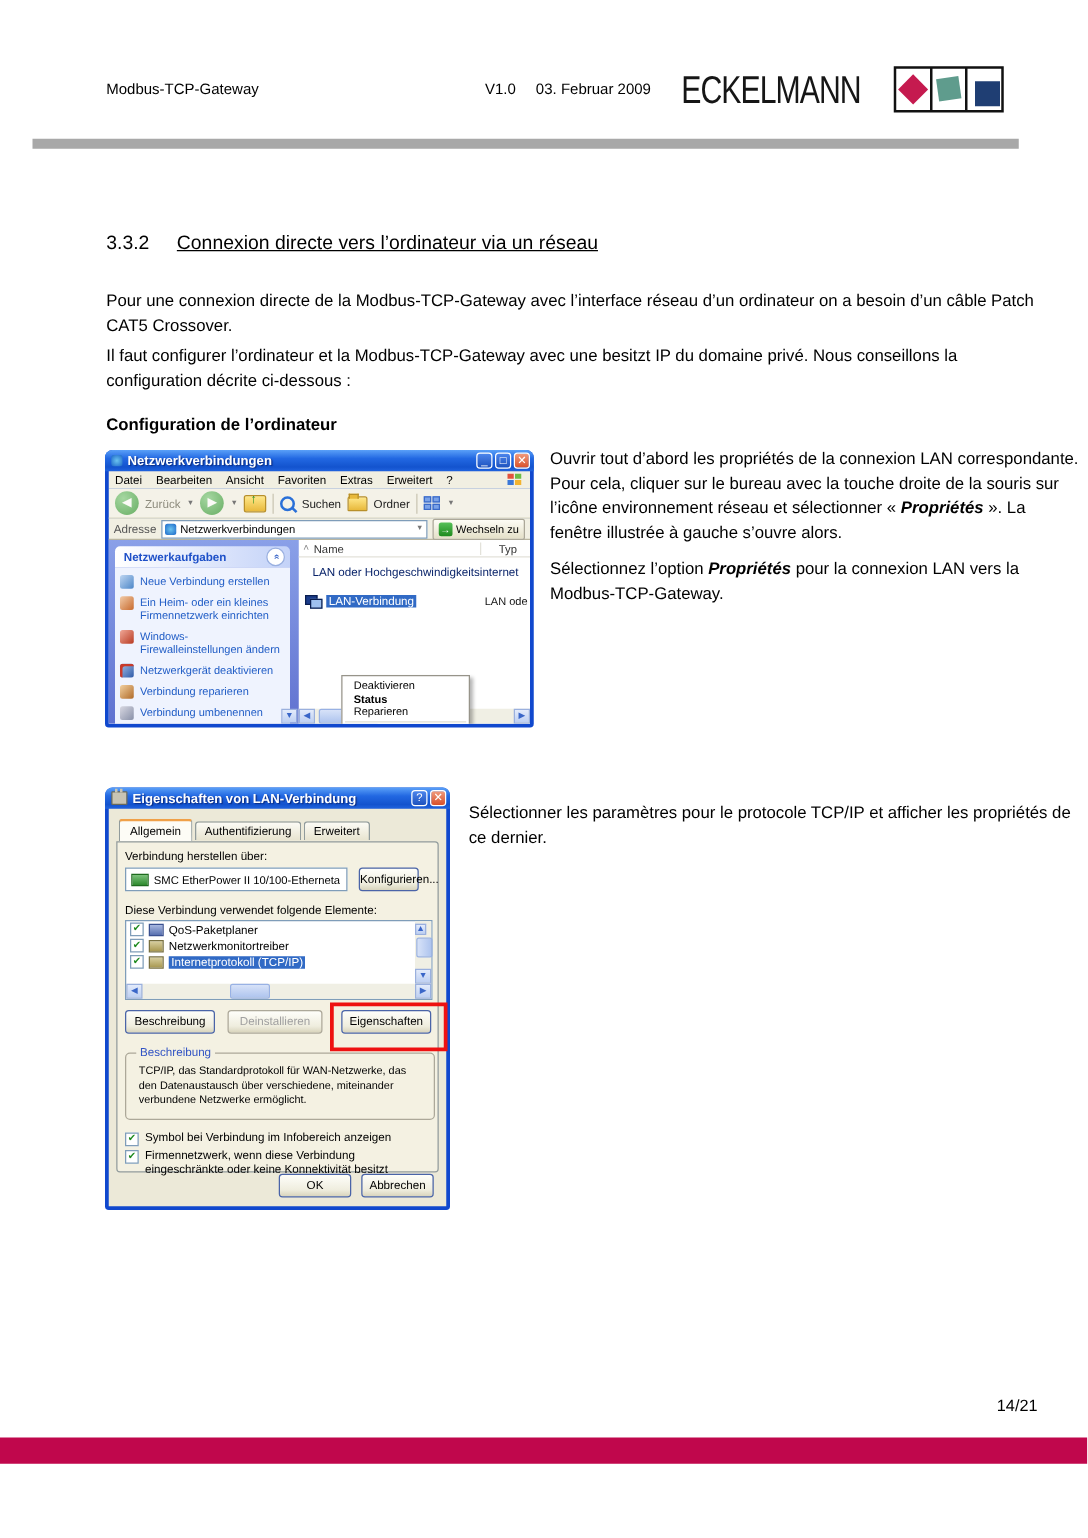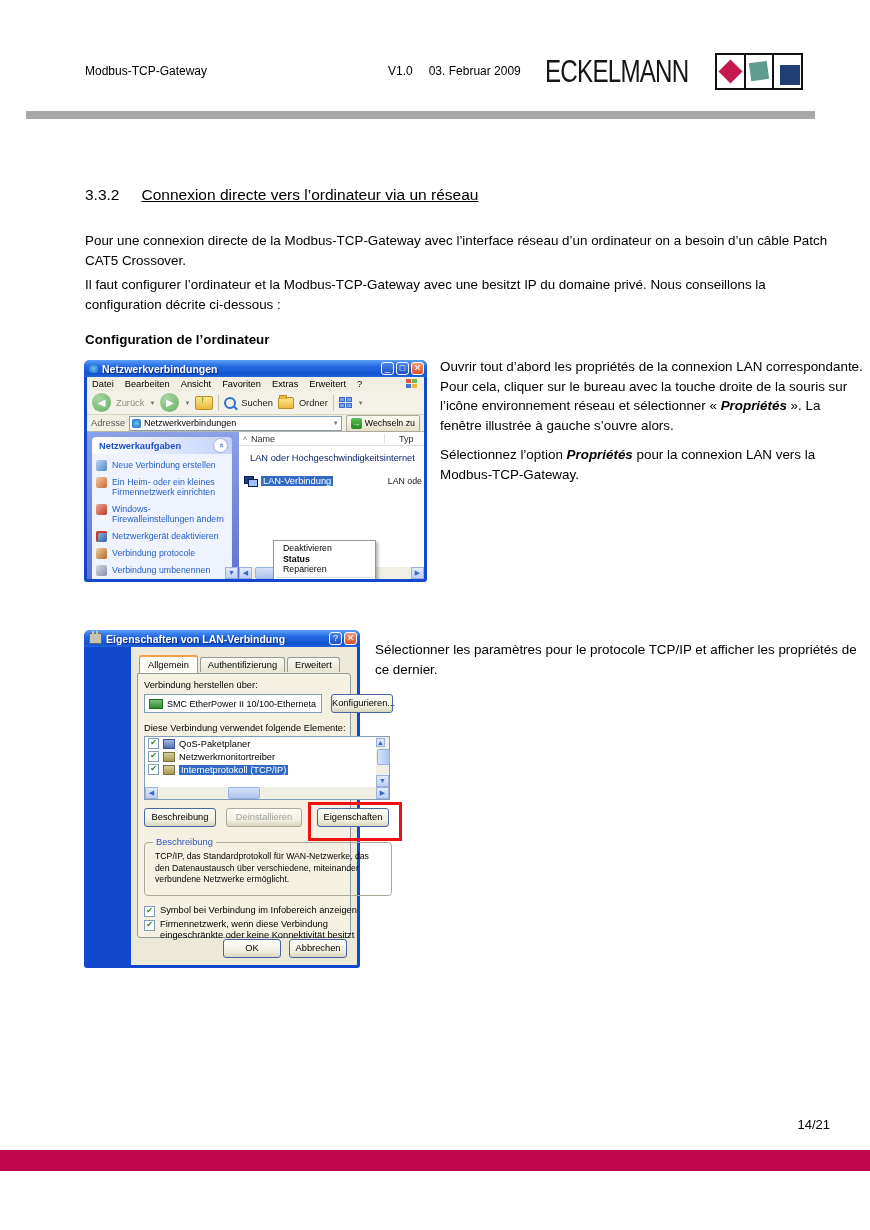--- a/index.html
+++ b/index.html
@@ -117,21 +117,21 @@
   .vdown{position:absolute;left:138px;bottom:0;width:13px;height:12px;background:linear-gradient(180deg,#E3EBFB,#BDCFF2);
          border:1px solid #9AB0DE;color:#3A66C8;font-size:7px;line-height:10px;text-align:center;box-sizing:border-box;}
   .ctxmenu{position:absolute;left:186px;top:108px;width:101px;background:#fff;border:1px solid #97948A;
            box-shadow:2px 2px 3px rgba(0,0,0,.3);padding:2px 0;font-size:8.8px;}
   .cmi{height:10.5px;line-height:10.5px;padding-left:9px;white-space:nowrap;}
   .cmi.bold{font-weight:bold;}
   .cmsep{height:1px;background:#E0DED3;margin:2px 2px;}
 
   
   .xpdlg{left:84px;top:630px;width:276px;height:338px;font-size:9.3px;}
-  .dlgbody{position:absolute;left:3px;right:3px;top:17px;bottom:3px;background:#ECE9D8;margin-left:44px;}
+  .dlgbody{position:absolute;left:3px;right:3px;top:17px;bottom:3px;background:#ECE9D8;}
   .plug{width:11px;height:9px;background:#C8C4B4;border:1px solid #6A6A5A;border-radius:1px;position:relative;margin-right:4px;}
   .plug:before{content:"";position:absolute;left:2px;top:-3px;width:2px;height:3px;background:#C8C4B4;}
   .plug:after{content:"";position:absolute;left:6px;top:-3px;width:2px;height:3px;background:#C8C4B4;}
   .tabs{position:absolute;left:8px;top:7px;display:flex;align-items:flex-end;}
   .tab{padding:2px 7px 2px;border:1px solid #919B9C;border-bottom:none;border-radius:3px 3px 0 0;
        background:linear-gradient(180deg,#FCFBF5,#E8E4D0);margin-right:2px;font-size:9.3px;}
   .tab.active{background:#FDFCF6;padding:3px 8px;position:relative;top:1px;border-top:2px solid #F0A048;}
   .tabpage{position:absolute;left:6px;right:6px;top:26px;bottom:27px;background:#F4F1E2;border:1px solid #919B9C;border-radius:0 3px 3px 3px;}
   .lbl{position:absolute;left:13px;font-size:9.3px;white-space:nowrap;}
   .nicbox{position:absolute;left:13px;top:47px;width:178px;height:19px;background:#fff;border:1px solid #7F9DB9;
@@ -271,21 +271,21 @@
           <div class="task">
               <span class="ticn" style="background:linear-gradient(135deg,#F0A898,#B83A22)"></span>
               <span>Windows-Firewalleinstellungen ändern</span>
             </div>
           <div class="task">
               <span class="ticn" style="background:linear-gradient(135deg,#A8C2E8,#2E5AA8);box-shadow:2px 2px 0 #C83A2A inset"></span>
               <span>Netzwerkgerät deaktivieren</span>
             </div>
           <div class="task">
               <span class="ticn" style="background:linear-gradient(135deg,#F2D0A0,#B06A28)"></span>
-              <span>Verbindung protocole</span>
+              <span>Verbindung reparieren</span>
             </div>
           <div class="task">
               <span class="ticn" style="background:linear-gradient(135deg,#D8D8E2,#8890A8)"></span>
               <span>Verbindung umbenennen</span>
             </div>
 
         </div>
       </div>
       <div class="listpane">
         <div class="colhdr">
@@ -339,21 +339,21 @@
         <span class="tab active">Allgemein</span>
         <span class="tab">Authentifizierung</span>
         <span class="tab">Erweitert</span>
       </div>
       <div class="tabpage"></div>
       <span class="lbl" style="top:33px">Verbindung herstellen über:</span>
       <div class="nicbox">
         <span class="nicico"></span>
         <span>SMC EtherPower II 10/100-Etherneta</span>
       </div>
-      <span class="xbtn" style="left:200px;top:47px;width:62px">Konfigurieren...</span>
+      <span class="xbtn" style="left:200px;top:47px;width:48px">Konfigurieren...</span>
       <span class="lbl" style="top:76px">Diese Verbindung verwendet folgende Elemente:</span>
       <div class="listwrap">
         <div class="lrow">
           <span class="cb">✔</span>
           <span class="lico qos"></span>
           <span>QoS-Paketplaner</span>
         </div>
         <div class="lrow">
           <span class="cb">✔</span>
           <span class="lico plugico"></span>

